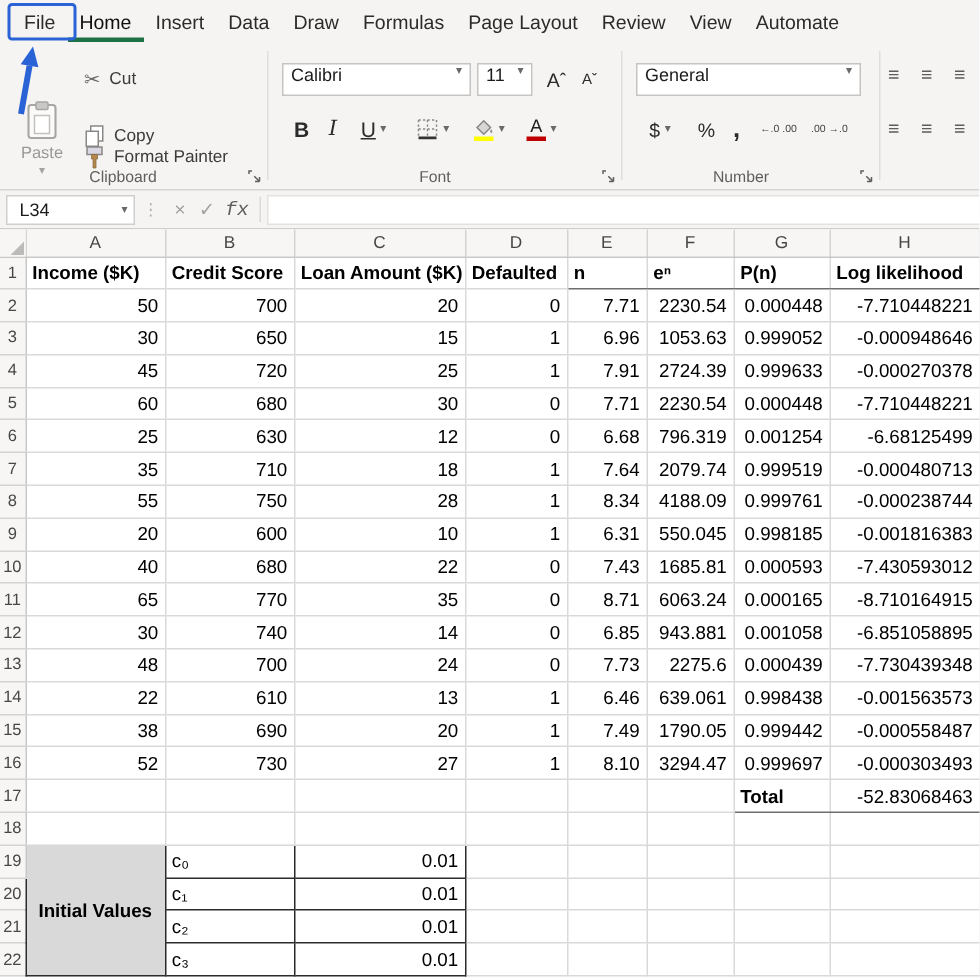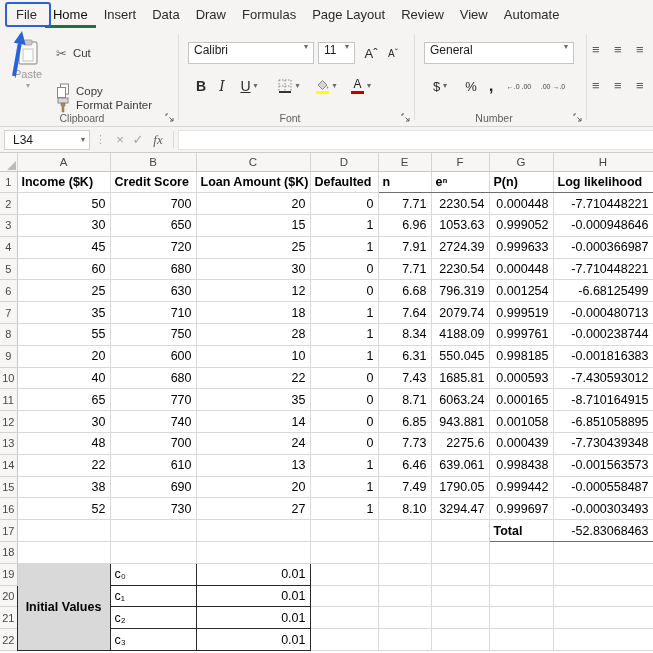--- a/index.html
+++ b/index.html
@@ -22,21 +22,21 @@
   .g-align{ left:588px; width:65px; overflow:hidden; }
   .gsep { position:absolute; top:6px; width:1px; height:86px; background:#e0dedc; }
   .group-label { position:absolute; bottom:3px; left:0; right:14px; text-align:center;
                  font-size:10.5px; color:#605e5c; }
   .launcher { position:absolute; right:2px; bottom:3px; width:13px; height:13px;
               display:flex; align-items:center; justify-content:center; }
   .chev { font-size:8px; color:#6b6967; line-height:1; }
   .dim { color:#a5a3a1; }
 
   .paste { position:absolute; left:8px; top:8px; width:40px; height:82px; display:flex;
-           flex-direction:column; align-items:center; gap:2px; padding-top:2px; }
+           flex-direction:column; align-items:center; gap:2px; padding-top:2px;justify-content:flex-end; }
   .plbl { font-size:11px; color:#9a9896; }
   .clipbtn { position:absolute; left:56px; height:22px; display:flex; align-items:center;
              gap:6px; font-size:11.5px; color:#3b3b3b; white-space:nowrap; }
   .scis { font-size:13px; color:#666; }
 
   .combo { position:absolute; background:#fff; border:1px solid #c6c4c2; display:flex;
            align-items:flex-start; justify-content:space-between; font-size:12px;
            color:#1b1b1b; padding:0 5px; height:22px; }
   .minibtn { position:absolute; display:flex; align-items:center; justify-content:center;
              color:#2b2b2b; }
@@ -51,21 +51,21 @@
 
   
   .fbar { height:26px; background:#f5f4f2; border-bottom:1px solid #cfcdcb; display:flex;
           align-items:center; padding-left:4px; }
   .namebox { width:86px; height:20px; background:#fff; border:1px solid #d1cfcd;
              display:flex; align-items:center; font-size:12px; color:#1b1b1b;
              padding-left:8px; position:relative; }
   .namebox .chev { position:absolute; right:4px; }
   .fdots { color:#b0aeac; font-size:11px; padding:0 5px; }
   .fbtn { width:18px; text-align:center; color:#a5a3a1; font-size:13px; }
-  .fx { font-family:Liberation Serif, serif; font-style:italic; color:#5f5d5b;
+  .fx { font-family:Liberation Mono, monospace; font-style:italic; color:#5f5d5b;
         font-size:13px; width:22px; text-align:center; }
   .fsep { width:1px; height:17px; background:#dcdad8; margin:0 4px; }
   .finput { flex:1; height:20px; background:#fff; border:1px solid #e4e2e0; border-right:none; }
 
   
   .grid { background:#fff; }
   table { border-collapse:collapse; table-layout:fixed; width:653px; }
   thead th { height:18px; background:#f7f6f5; border-right:1px solid #d5d3d1;
              border-bottom:1px solid #c9c7c5; font-weight:400; font-size:11.5px;
              color:#474747; text-align:center; }
@@ -326,21 +326,21 @@
           </tr>
           <tr>
             <th class="rh">4</th>
             <td class="ar">45</td>
             <td class="ar">720</td>
             <td class="ar">25</td>
             <td class="ar">1</td>
             <td class="ar">7.91</td>
             <td class="ar">2724.39</td>
             <td class="ar">0.999633</td>
-            <td class="ar">-0.000366987</td>
+            <td class="ar">-0.000270378</td>
           </tr>
           <tr>
             <th class="rh">5</th>
             <td class="ar">60</td>
             <td class="ar">680</td>
             <td class="ar">30</td>
             <td class="ar">0</td>
             <td class="ar">7.71</td>
             <td class="ar">2230.54</td>
             <td class="ar">0.000448</td>

